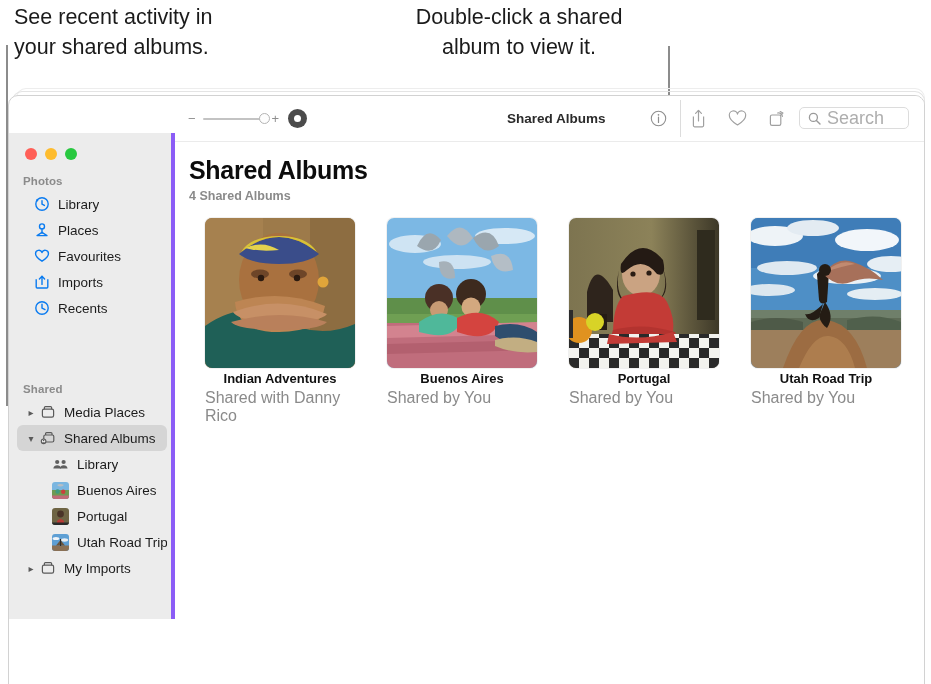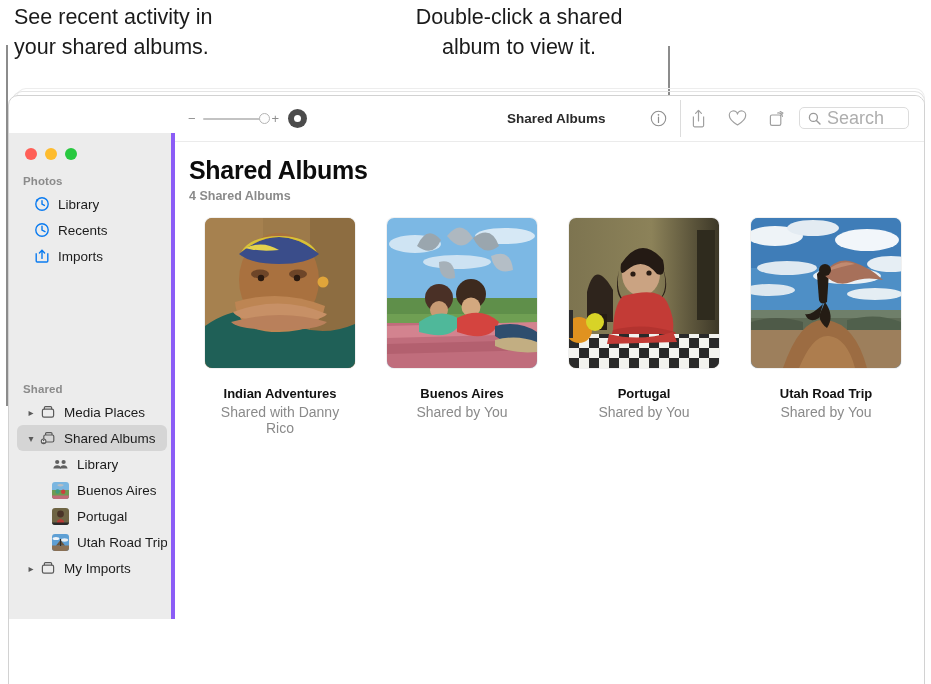--- a/index.html
+++ b/index.html
@@ -153,24 +153,24 @@
   .grid{
     display:flex;margin-top:15px;padding-left:30px;gap:32px;
   }
   .album{width:150px;}
   .album-thumb{
     width:150px;height:150px;border-radius:7px;overflow:hidden;
     box-shadow:0 0 0 1px rgba(0,0,0,.06);
     position:relative;
   }
   .album-name{
-    text-align:center;font-size:13px;font-weight:bold;color:#111;margin-top:18px;
+    text-align:center;font-size:13px;font-weight:bold;color:#111;margin-top:3px;
   }
   .album-sub{
-    text-align:center;font-size:14px;color:#8a8a8a;margin-top:3px;
+    text-align:left;font-size:16px;color:#8a8a8a;margin-top:3px;
   }
   svg{display:block;}
 </style>
 </head>
 <body>
 
 <div class="stage">
 
   <div class="callout" id="callout-activity">See recent activity in
 your shared albums.</div>
@@ -210,41 +210,59 @@
             <svg width="16" height="16" viewBox="0 0 16 16">
               <circle cx="8" cy="8" r="6.2" fill="none" stroke="#0a7bf0" stroke-width="1.4"></circle>
               <path d="M8 4.6 L8 8 L10.4 9.4" fill="none" stroke="#0a7bf0" stroke-width="1.4" stroke-linecap="round"></path>
               <path d="M4.6 4.6 L2.2 3 L2.8 5.9 Z" fill="#0a7bf0"></path>
             </svg>
           </span>
           <span class="sblabel">Library</span>
         </div>
 
 
-
-
         <div class="sb-item">
           <span class="sbicon">
             <svg width="16" height="16" viewBox="0 0 16 16">
-              <circle cx="8" cy="8" r="6.2" fill="none" stroke="#0a7bf0" stroke-width="1.4"></circle>
-              <path d="M8 4.3 L8 8 L11 9.6" fill="none" stroke="#0a7bf0" stroke-width="1.4" stroke-linecap="round"></path>
-            </svg>
-          </span>
-          <span class="sblabel">Recents</span>
+              <circle cx="8" cy="4.4" r="2.5" fill="none" stroke="#0a7bf0" stroke-width="1.4"></circle>
+              <path d="M8 6.9 L8 11.2" stroke="#0a7bf0" stroke-width="1.4" stroke-linecap="round"></path>
+              <path d="M3 13.6 L8 10.4 L13 13.6 Z" fill="none" stroke="#0a7bf0" stroke-width="1.3" stroke-linejoin="round"></path>
+            </svg>
+          </span>
+          <span class="sblabel">Places</span>
+        </div>
+
+        <div class="sb-item">
+          <span class="sbicon">
+            <svg width="16" height="16" viewBox="0 0 16 16">
+              <path d="M8 13.2 C3.4 10.2 1.6 8 1.6 5.9 A3.3 3.3 0 0 1 8 4.5 A3.3 3.3 0 0 1 14.4 5.9 C14.4 8 12.6 10.2 8 13.2 Z" fill="none" stroke="#0a7bf0" stroke-width="1.4" stroke-linejoin="round"></path>
+            </svg>
+          </span>
+          <span class="sblabel">Favourites</span>
         </div>
 
         <div class="sb-item">
           <span class="sbicon">
             <svg width="16" height="16" viewBox="0 0 16 16">
               <path d="M2.2 5.2 L2.2 13 A1 1 0 0 0 3.2 14 L12.8 14 A1 1 0 0 0 13.8 13 L13.8 5.2" fill="none" stroke="#0a7bf0" stroke-width="1.4"></path>
               <path d="M8 10.4 L8 2.4" stroke="#0a7bf0" stroke-width="1.4" stroke-linecap="round"></path>
               <path d="M5.4 5 L8 2.2 L10.6 5" fill="none" stroke="#0a7bf0" stroke-width="1.4" stroke-linecap="round" stroke-linejoin="round"></path>
             </svg>
           </span>
           <span class="sblabel">Imports</span>
+        </div>
+
+        <div class="sb-item">
+          <span class="sbicon">
+            <svg width="16" height="16" viewBox="0 0 16 16">
+              <circle cx="8" cy="8" r="6.2" fill="none" stroke="#0a7bf0" stroke-width="1.4"></circle>
+              <path d="M8 4.3 L8 8 L11 9.6" fill="none" stroke="#0a7bf0" stroke-width="1.4" stroke-linecap="round"></path>
+            </svg>
+          </span>
+          <span class="sblabel">Recents</span>
         </div>
       </div>
 
       <div class="sb-section" id="sb-albums-section">Shared</div>
 
       <div class="sb-list" id="sb-albums-list">
 
         <div class="sb-item toplevel">
           <span class="disclosure">▸</span>
           <span class="sbicon">

